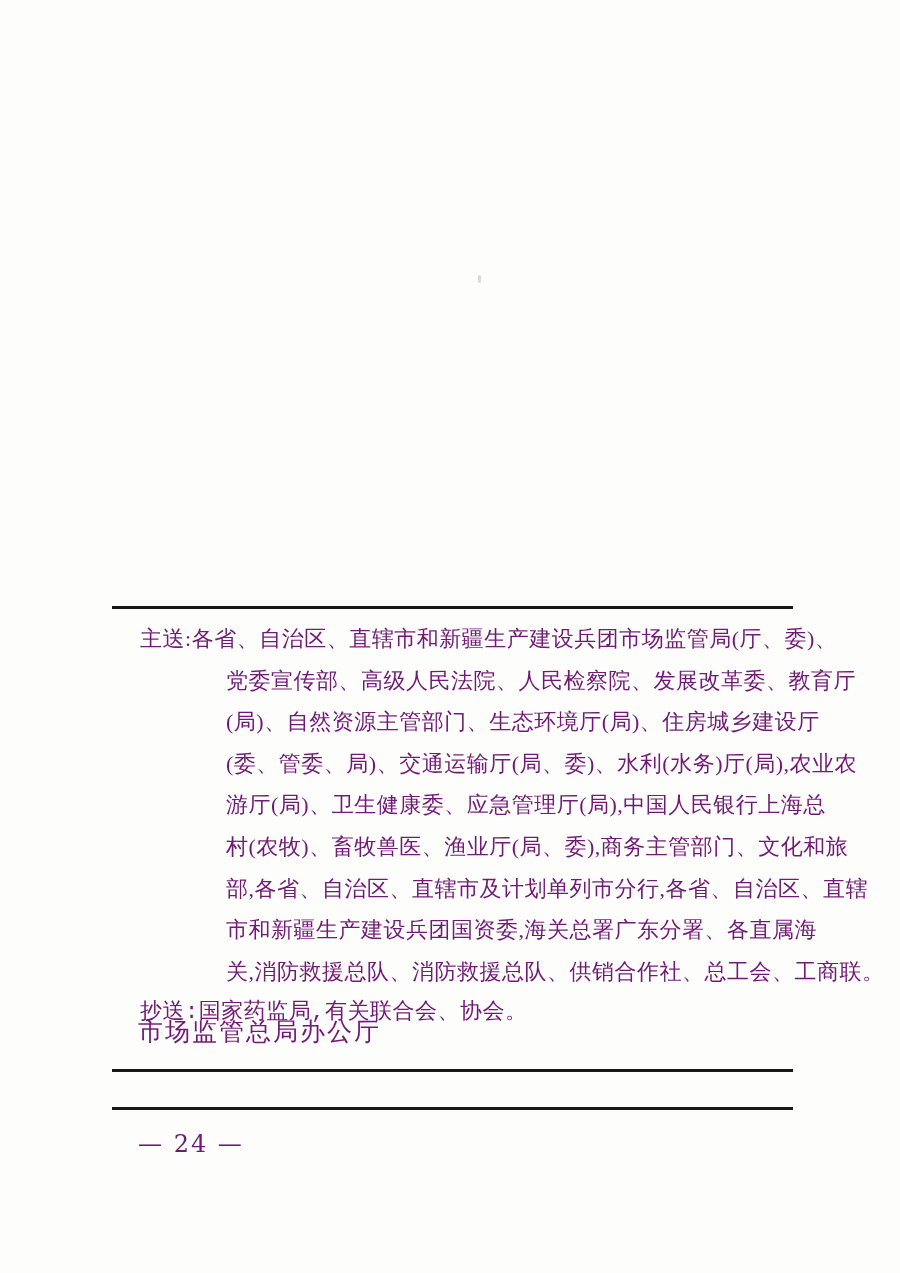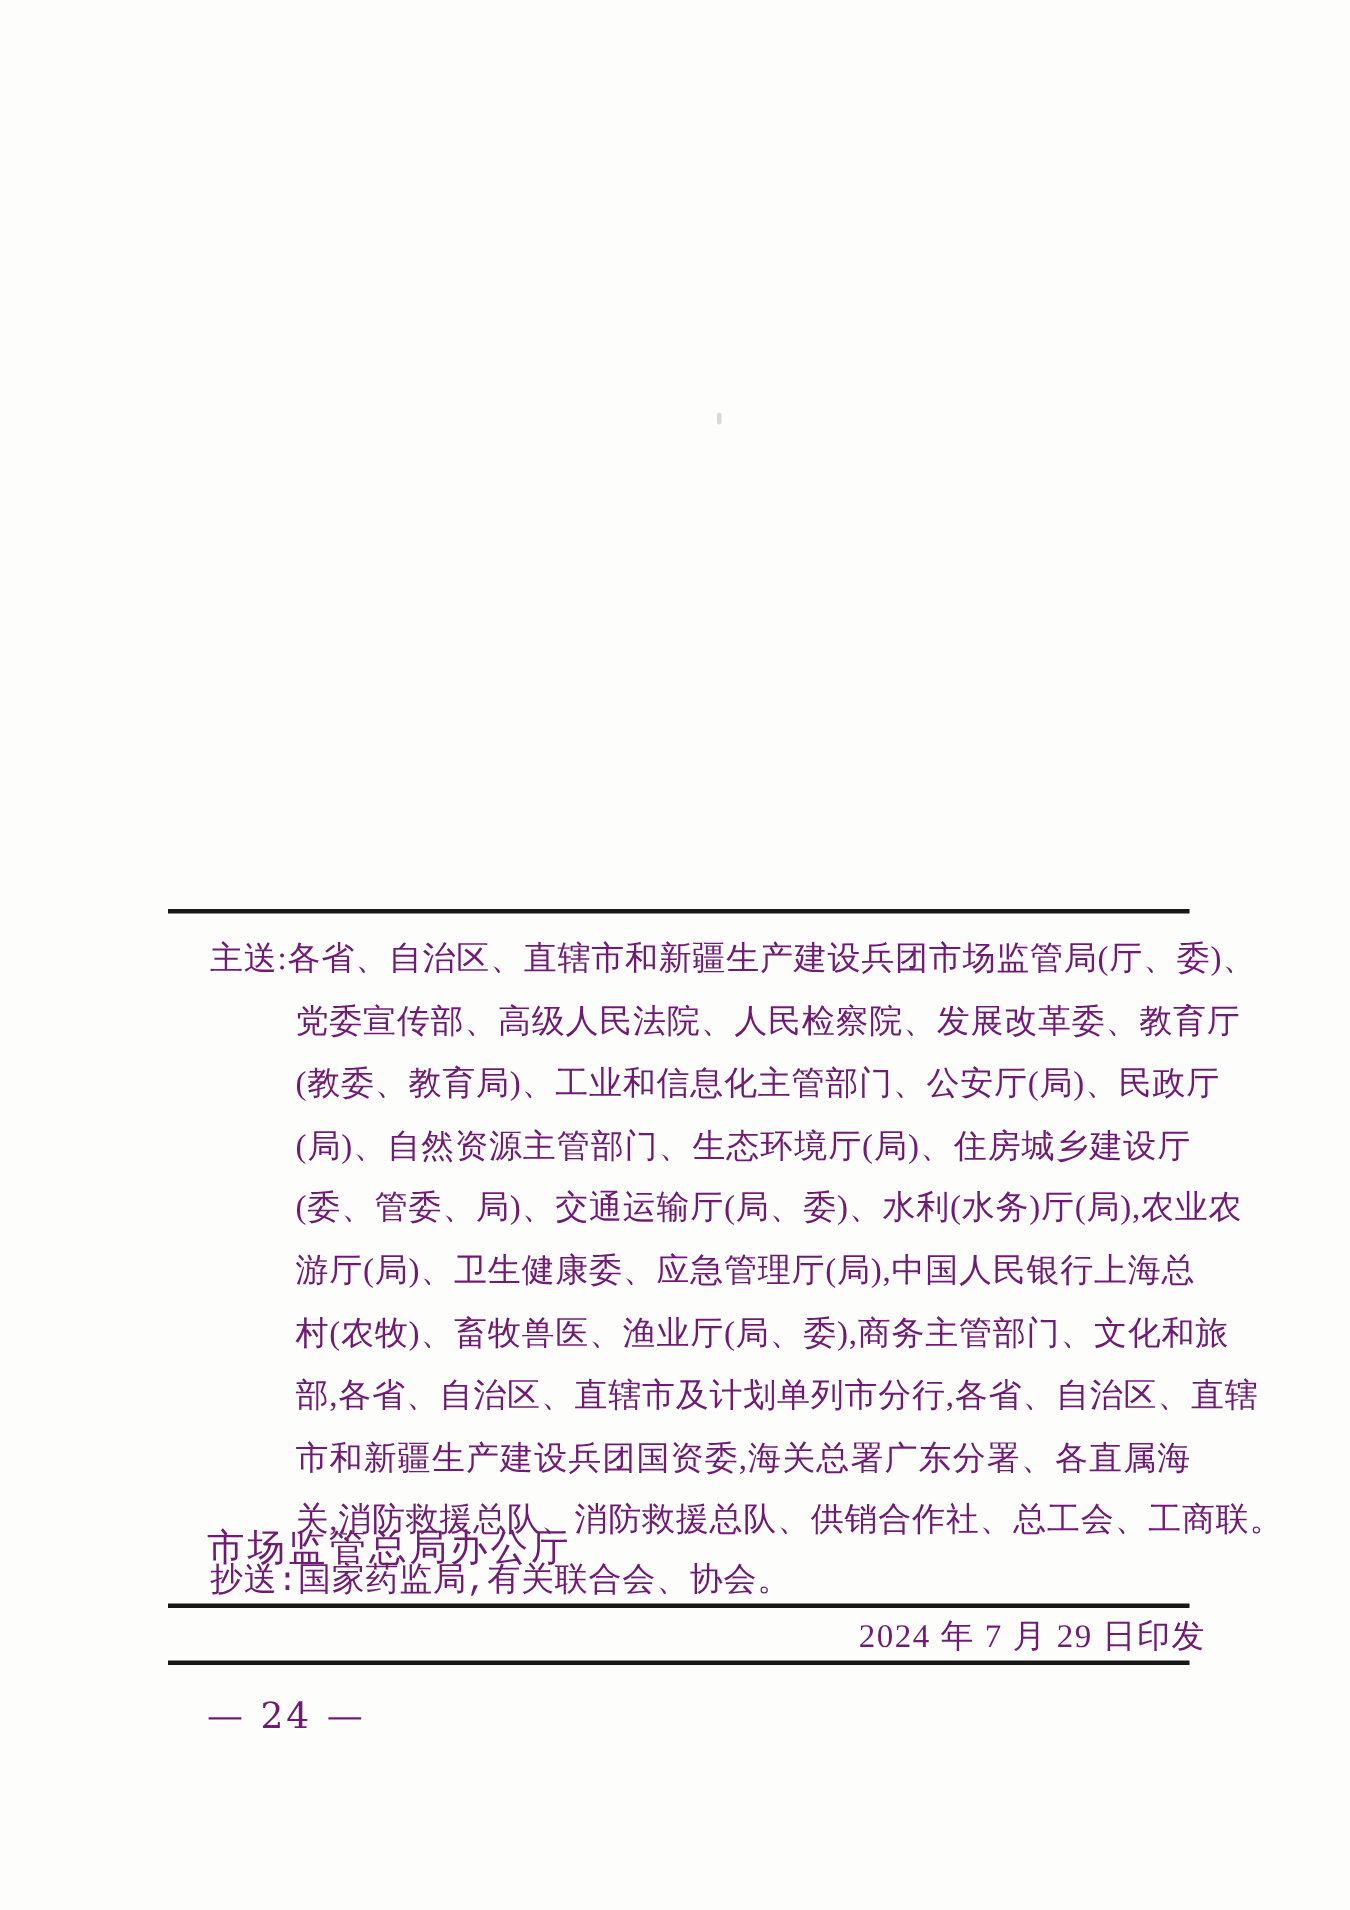--- a/index.html
+++ b/index.html
@@ -39,21 +39,21 @@
     letter-spacing: 0.5px;
   }
   .dist-line {
     height: 41.6px;
     text-align: justify;
     text-align-last: justify;
     text-justify: inter-character;
     white-space: nowrap;
   }
   .dist-line.cont {
-    margin-left: 57px;
+    margin-left: 86px;
   }
   .copy-line {
     height: 41.6px;
     text-align: left;
     text-align-last: auto;
     white-space: nowrap;
     font-family: Liberation Mono, monospace;
   }
 
   .footer-issuer {
@@ -91,35 +91,33 @@
 </head>
 <body>
 
 <div class="sheet">
 
   <div class="rule rule-top"></div>
 
   <div class="dist-block">
     <div class="dist-line"><span>主送:</span><span>各省、自治区、直辖市和新疆生产建设兵团市场监管局(厅、委)、</span></div>
     <div class="dist-line cont">党委宣传部、高级人民法院、人民检察院、发展改革委、教育厅</div>
-    <div class="dist-line cont">(教委、教育局)、工业和信息化主管部门、公安厅(局)、民政厅</div>
     <div class="dist-line cont">(局)、自然资源主管部门、生态环境厅(局)、住房城乡建设厅</div>
     <div class="dist-line cont">(委、管委、局)、交通运输厅(局、委)、水利(水务)厅(局),农业农</div>
     <div class="dist-line cont">游厅(局)、卫生健康委、应急管理厅(局),中国人民银行上海总</div>
     <div class="dist-line cont">村(农牧)、畜牧兽医、渔业厅(局、委),商务主管部门、文化和旅</div>
     <div class="dist-line cont">部,各省、自治区、直辖市及计划单列市分行,各省、自治区、直辖</div>
     <div class="dist-line cont">市和新疆生产建设兵团国资委,海关总署广东分署、各直属海</div>
     <div class="dist-line cont">关,消防救援总队、消防救援总队、供销合作社、总工会、工商联。</div>
     <div class="copy-line"><span>抄送:</span><span>国家药监局,有关联合会、协会。</span></div>
   </div>
 
   <div class="rule rule-mid"></div>
 
   <div class="footer-issuer">市场监管总局办公厅</div>
-  <div class="footer-date">2024 年 7 月 29 日印发</div>
 
   <div class="rule rule-bottom"></div>
 
   <div class="page-number">— 24 —</div>
 
   <div class="speck" style="left:478px; top:275px;"></div>
 
 </div>
 
 </body></html>

